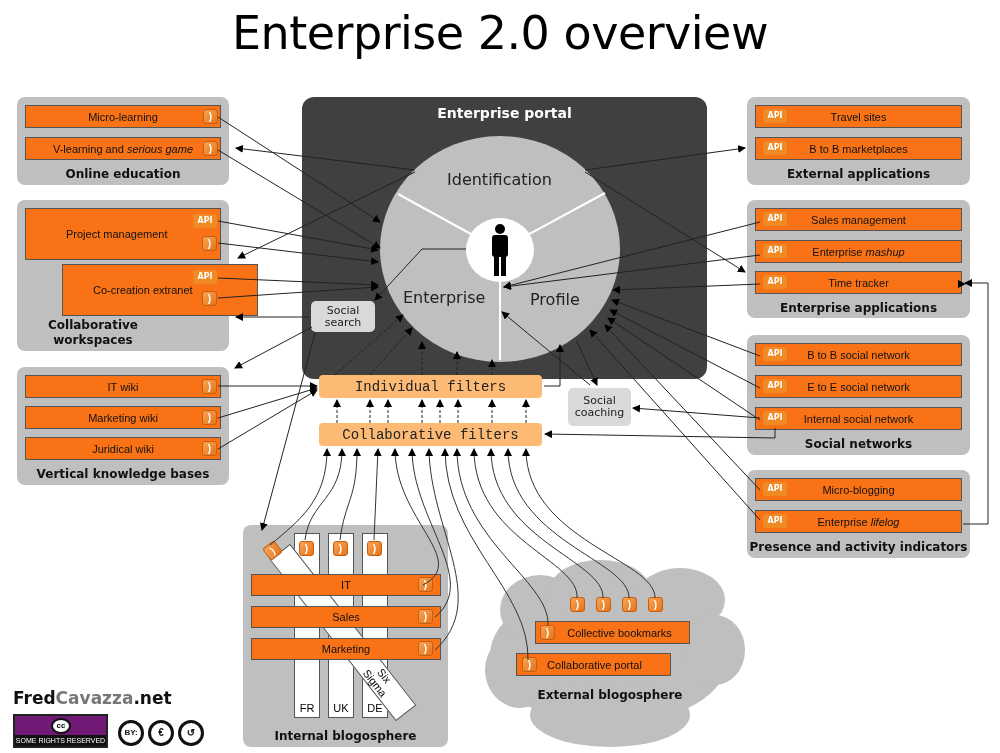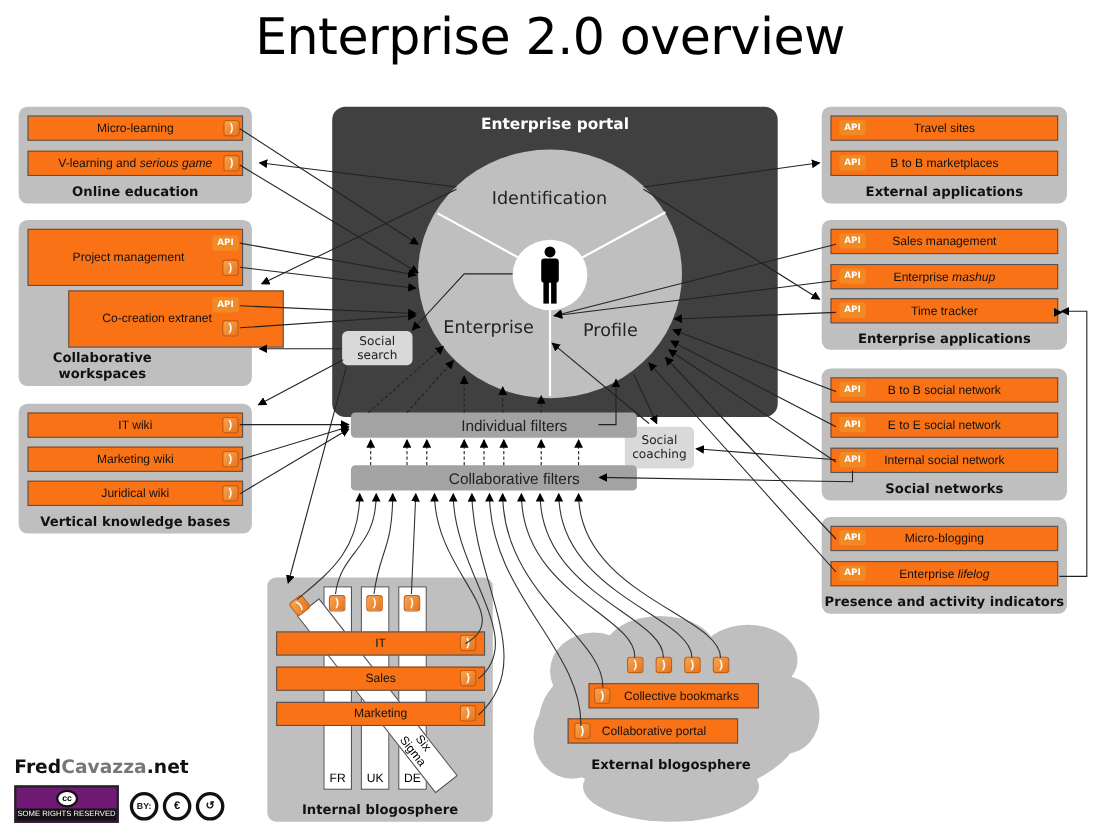--- a/index.html
+++ b/index.html
@@ -8,21 +8,21 @@
   .group { position:absolute; background:#bfbfbf; border-radius:8px; }
   .group-label { position:absolute; left:0; width:100%; text-align:center; font-family:"DejaVu Sans", sans-serif; font-weight:bold; font-size:12px; color:#111; }
   .item { position:absolute; background:#f97316; border:1px solid #555; box-sizing:border-box; font-size:11px; color:#111; display:flex; align-items:center; justify-content:center; }
   .rss { position:absolute; width:15px; height:15px; border-radius:3px; background:linear-gradient(135deg,#f7a552,#e8731a); border:1px solid #c45e12; box-sizing:border-box; color:#fff; font-size:10px; line-height:13px; text-align:center; font-weight:bold; }
   .api { position:absolute; width:24px; height:14px; border-radius:3px; background:#f08a24; color:#fff; font-size:8px; font-weight:bold; text-align:center; line-height:14px; font-family:"DejaVu Sans", sans-serif; }
   .portal { position:absolute; left:302px; top:97px; width:405px; height:282px; background:#404040; border-radius:12px; }
   .portal-title { position:absolute; left:0; top:8px; width:100%; text-align:center; color:#fff; font-weight:bold; font-family:"DejaVu Sans", sans-serif; font-size:14px; }
   .circle { position:absolute; left:380px; top:136px; width:240px; height:226px; border-radius:50%; background:#bfbfbf; }
   .seg-label { position:absolute; font-family:"DejaVu Sans", sans-serif; font-size:16px; color:#222; }
   .inner-circle { position:absolute; left:466px; top:218px; width:68px; height:64px; border-radius:50%; background:#fff; }
-  .filter { position:absolute; background:#a3a3a3; border-radius:4px; font-family:Liberation Sans, sans-serif; font-size:14px; color:#222; display:flex; align-items:center; justify-content:center;padding-left:37px; }
+  .filter { position:absolute; background:#fdba74; border-radius:4px; font-family:Liberation Mono, monospace; font-size:14px; color:#222; display:flex; align-items:center; justify-content:center; }
   .small-box { position:absolute; background:#d9d9d9; border-radius:5px; font-family:"DejaVu Sans", sans-serif; font-size:11px; color:#222; text-align:center; display:flex; align-items:center; justify-content:center; line-height:12px; }
   svg.links { position:absolute; left:0; top:0; }
   .cloud { position:absolute; }
   .vbar { position:absolute; background:#fff; border:1px solid #555; box-sizing:border-box; font-size:11px; }
   .vbar span { position:absolute; bottom:3px; left:0; width:100%; text-align:center; }
   .brand { position:absolute; left:13px; top:688px; font-family:"DejaVu Sans", sans-serif; font-weight:bold; font-size:17px; color:#111; }
   .brand .mid { color:#777; }
   .cc-badge { position:absolute; left:13px; top:714px; width:95px; height:34px; background:#701a75; border:2px solid #222; box-sizing:border-box; }
   .cc-badge .cc { position:absolute; left:36px; top:2px; width:20px; height:16px; border:2px solid #111; border-radius:50%; background:#fff; box-sizing:border-box; font-size:8px; text-align:center; line-height:12px; font-weight:bold; }
   .cc-badge .srr { position:absolute; bottom:0; left:0; width:100%; background:#111; color:#fff; font-size:7px; text-align:center; line-height:11px; }

